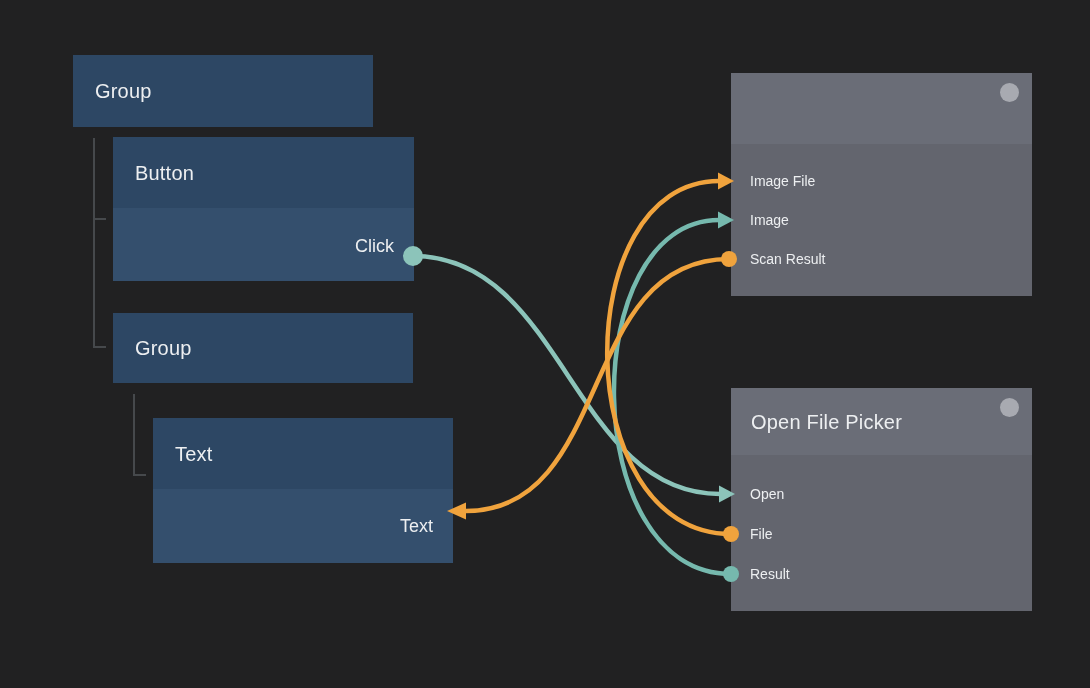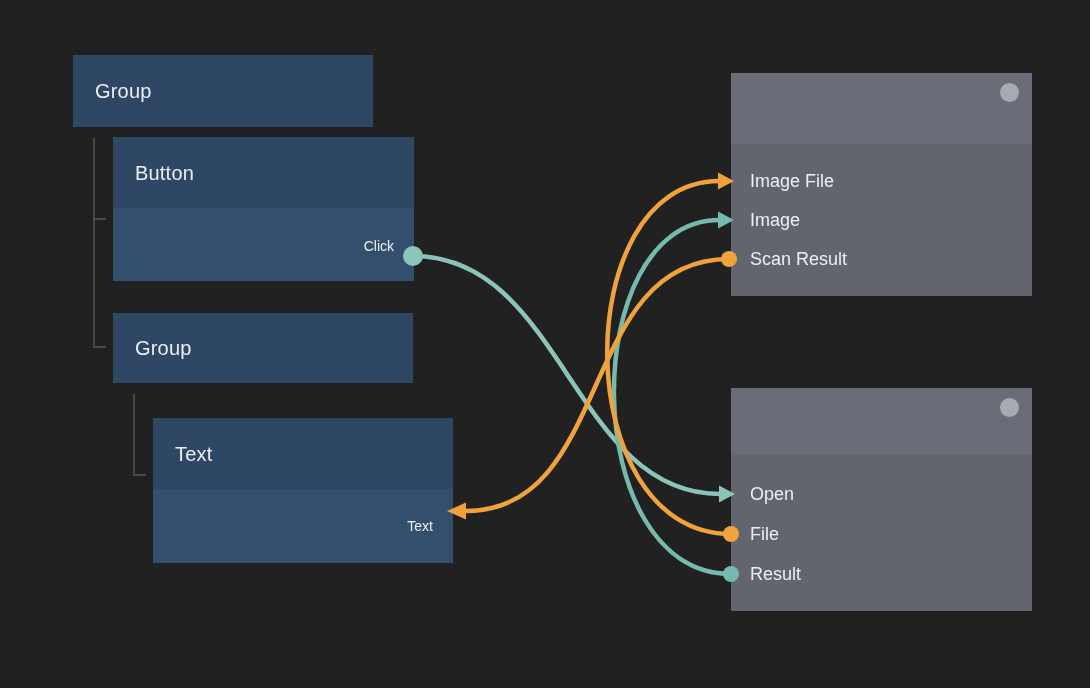--- a/index.html
+++ b/index.html
@@ -20,25 +20,25 @@
   
   .fnode { position:absolute; background:#63656e; }
   .fnode .fhead { position:absolute; left:0; top:0; width:100%; background:#6a6d77; }
   .title {
     position:absolute; left:22px; transform:translateY(-50%);
     font-size:20px; letter-spacing:0.2px; white-space:nowrap;
   }
   .fnode .title { left:20px; }
   .plabel {
     position:absolute; left:19px; transform:translateY(-50%);
-    font-size:18px; white-space:nowrap;
+    font-size:14px; white-space:nowrap;
   }
   .rlabel {
     position:absolute; right:20px; transform:translateY(-50%);
-    font-size:14px; white-space:nowrap;
+    font-size:18px; white-space:nowrap;
   }
   .badge {
     position:absolute; width:19px; height:19px; border-radius:50%;
     right:13px; top:10px; background:#a8aab1;
   }
   svg.wires { position:absolute; left:0; top:0; }
 </style>
 </head>
 <body>
 
@@ -73,20 +73,21 @@
   <div class="fnode" style="left:731px; top:73px; width:301px; height:223px;">
     <div class="fhead" style="height:71px;"></div>
     <div class="badge"></div>
     <div class="plabel" style="top:108px;">Image File</div>
     <div class="plabel" style="top:147px;">Image</div>
     <div class="plabel" style="top:186px;">Scan Result</div>
   </div>
 
   <div class="fnode" style="left:731px; top:388px; width:301px; height:223px;">
     <div class="fhead" style="height:67px;"></div>
+    <div class="title" style="top:34px;">Open File Picker</div>
     <div class="badge"></div>
     <div class="plabel" style="top:106px;">Open</div>
     <div class="plabel" style="top:146px;">File</div>
     <div class="plabel" style="top:186px;">Result</div>
   </div>
 
   <svg class="wires" width="1090" height="688" viewBox="0 0 1090 688">
 
     <path d="M 413 256 C 563 256, 573 494, 720 494" fill="none" stroke-width="4.5" stroke-linecap="round" stroke="#8cc4ba"></path>
     <polygon points="735,494 719,485.5 719,502.5" fill="#8cc4ba"></polygon>

